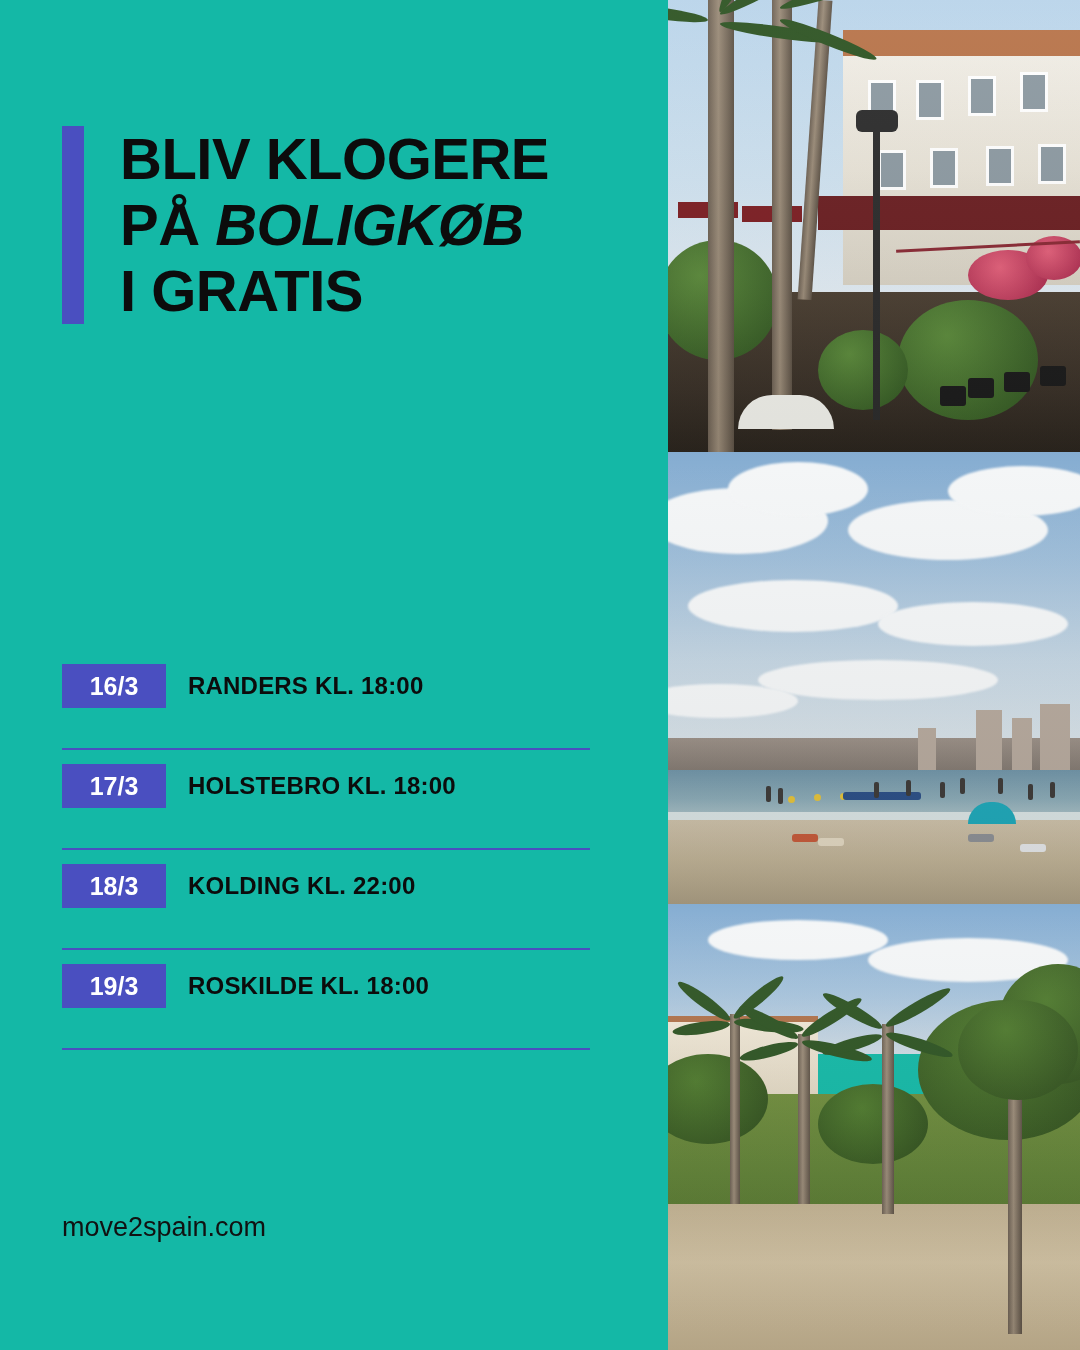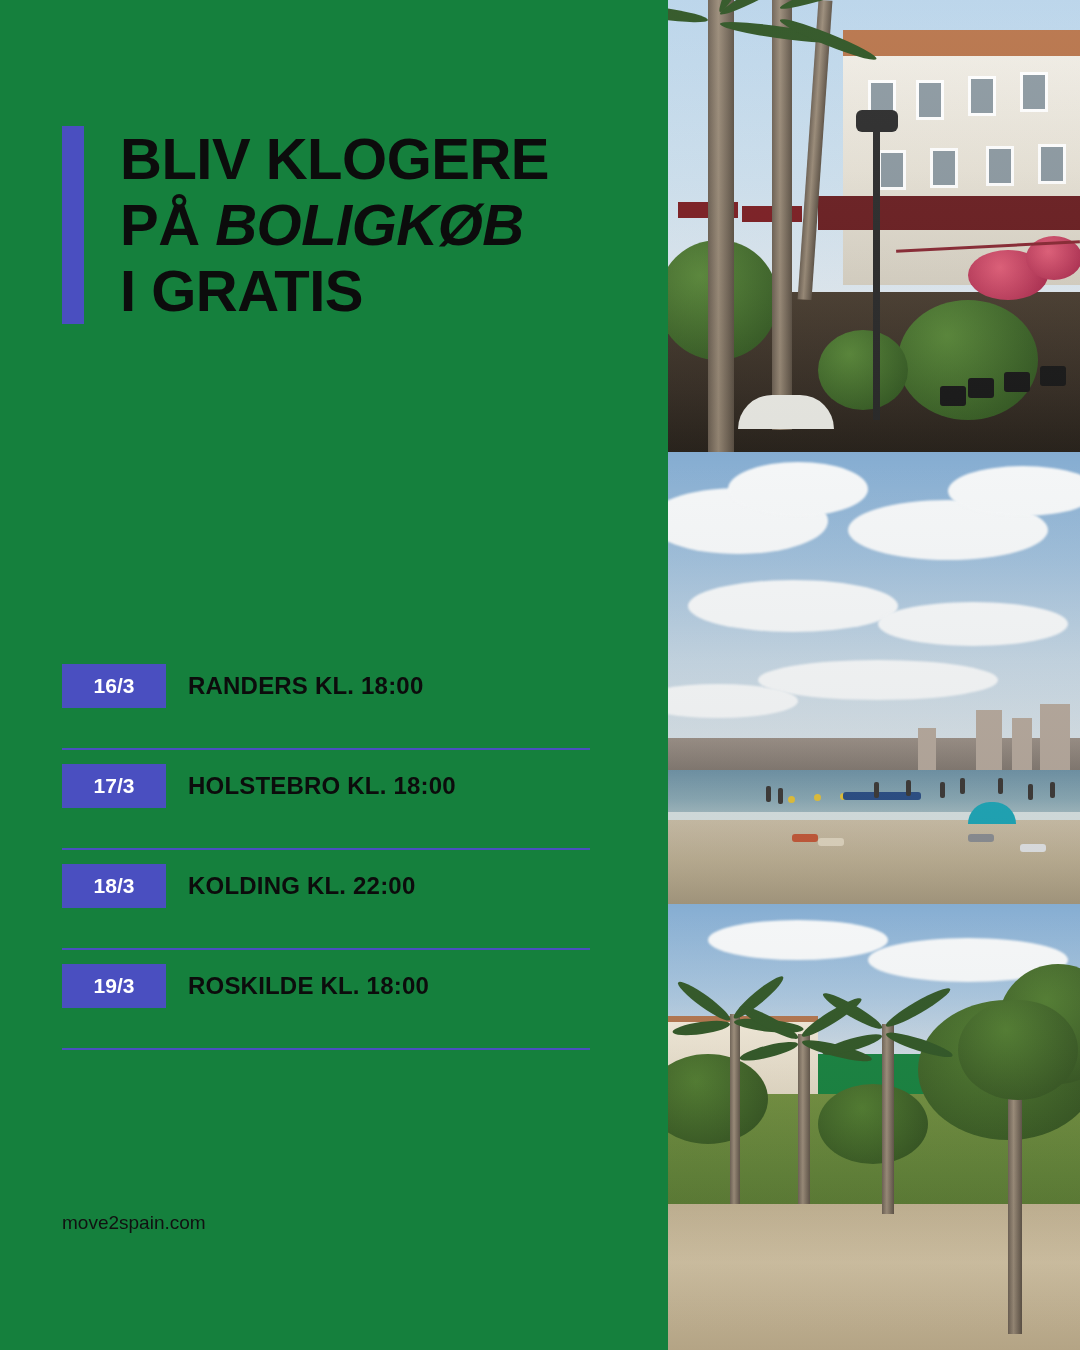--- a/index.html
+++ b/index.html
@@ -9,21 +9,21 @@
     height: 1350px;
     background: #ffffff;
     font-family: "Liberation Sans", sans-serif;
     overflow: hidden;
   }
 
   .poster {
     position: relative;
     width: 1080px;
     height: 1350px;
-    background: #15803d;
+    background: #14b8a6;
     display: flex;
   }
 
   
   .left {
     width: 668px;
     height: 1350px;
     position: relative;
     padding: 0;
   }
@@ -79,21 +79,21 @@
     display: flex;
     align-items: flex-start;
     border-bottom: 2px solid #4a4fc0;
   }
 
   .event-date {
     width: 104px;
     height: 44px;
     background: #4a4fc0;
     color: #ffffff;
-    font-size: 21px;
+    font-size: 25px;
     font-weight: bold;
     display: flex;
     align-items: center;
     justify-content: center;
     flex: none;
     margin-top: 14px;
   }
 
   .event-label {
     margin-left: 22px;
@@ -117,21 +117,21 @@
     padding: 19px 26px 19px 23px;
     border: none;
     cursor: pointer;
     font-family: "Liberation Sans", sans-serif;
   }
 
   .website {
     position: absolute;
     left: 62px;
     top: 1212px;
-    font-size: 19px;
+    font-size: 27px;
     color: #111111;
   }
 
   
   .right {
     position: absolute;
     left: 668px;
     top: 0;
     width: 412px;
     height: 1350px;

